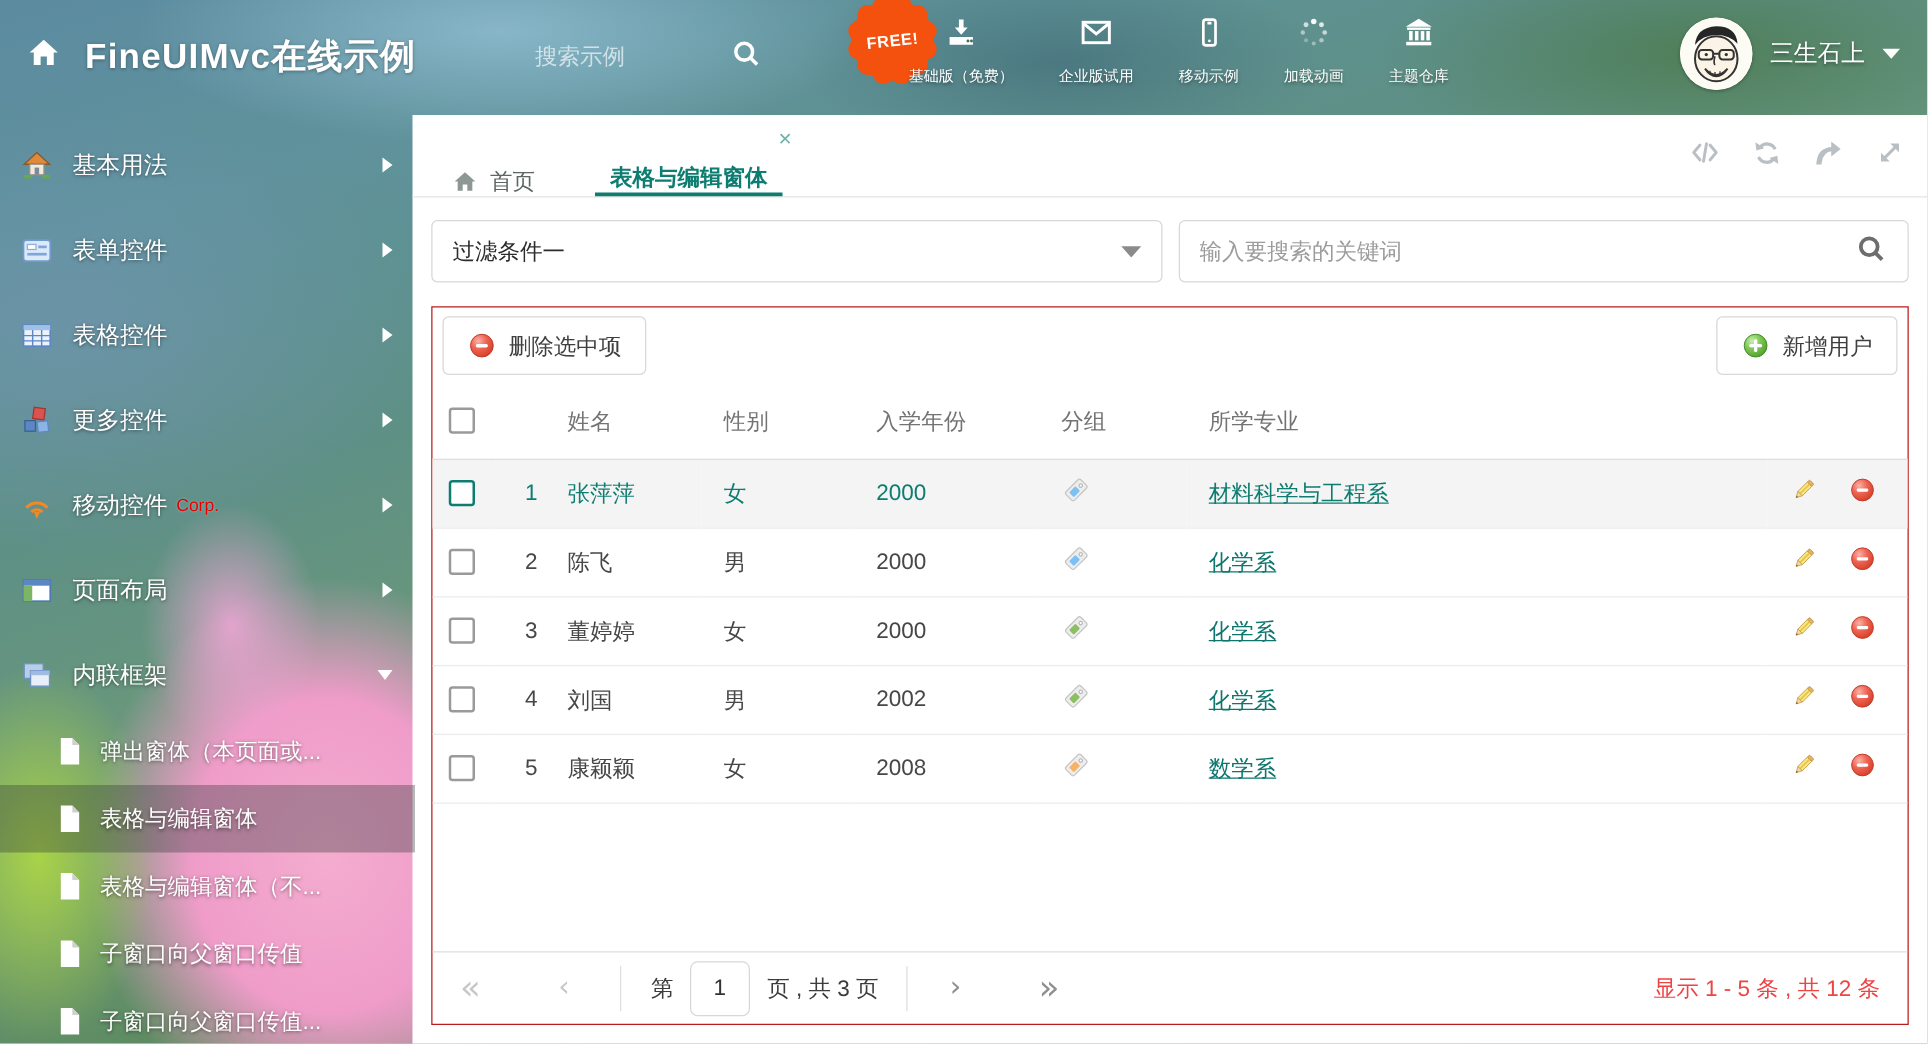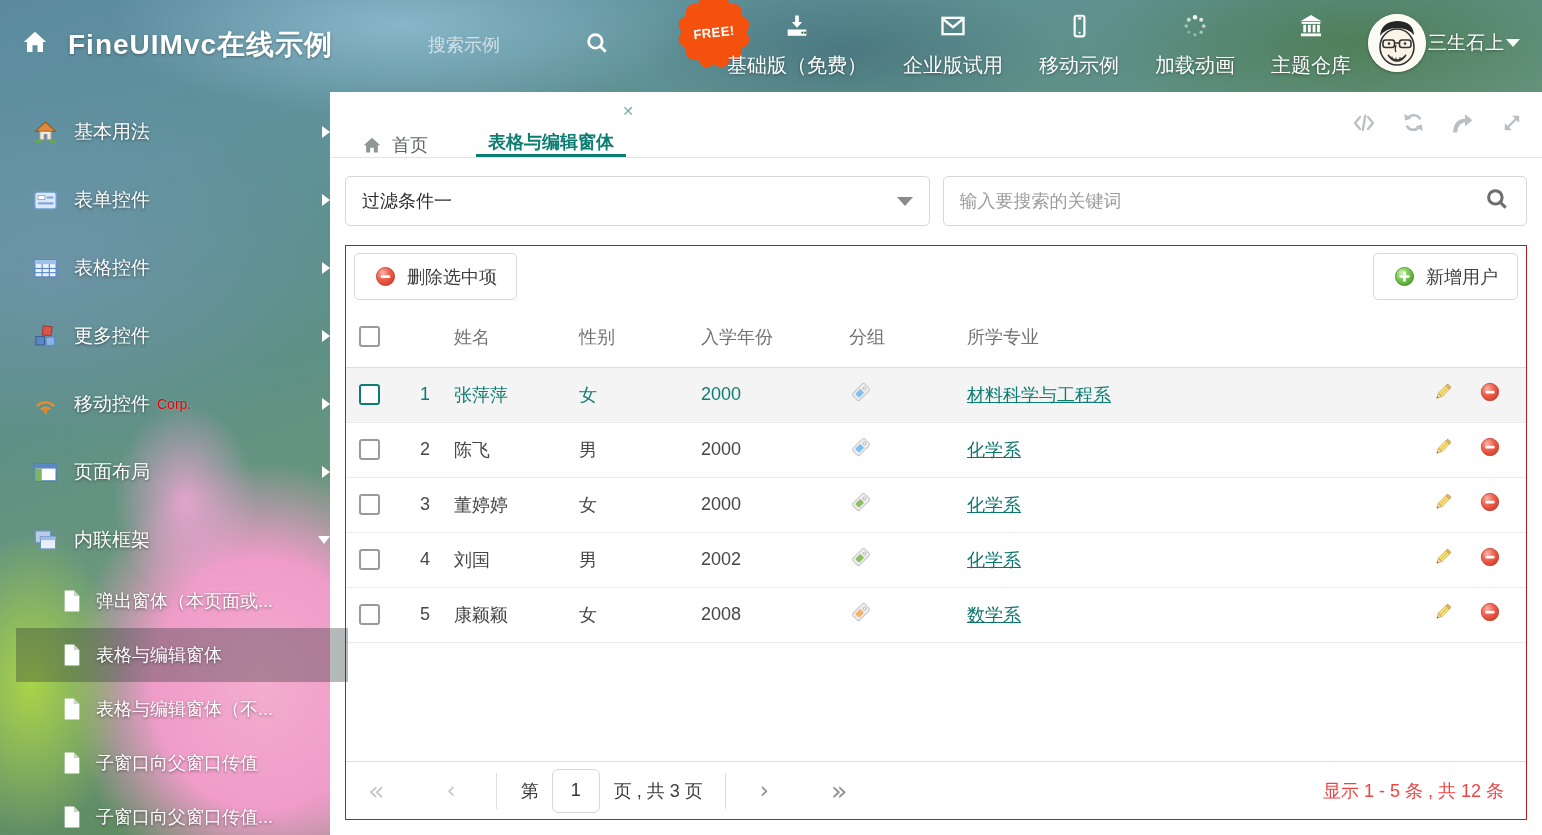--- a/index.html
+++ b/index.html
@@ -34,27 +34,27 @@
   .topsearch input::placeholder { color:rgba(255,255,255,.65); }
   .free-badge { position:absolute; left:686px; top:4px; width:56px; height:56px; }
   .burst { position:absolute; inset:0; background:#f4500e; border-radius:8px; }
   .burst.r1 { transform:rotate(30deg); } .burst.r2 { transform:rotate(60deg); }
   .free-badge span {
     position:absolute; inset:0; display:flex; align-items:center; justify-content:center;
     font-size:13px; font-weight:bold; color:#fff; transform:rotate(-6deg); letter-spacing:.5px;
   }
   .topnav { position:absolute; left:727px; top:12px; display:flex; gap:36px; }
   .topnav .tn-item { display:flex; flex-direction:column; align-items:center; gap:8px; cursor:pointer; }
-  .topnav .tn-item .lbl { font-size:20px; text-shadow:0 1px 3px rgba(0,0,0,.4); white-space:nowrap; }
-  .userbox { position:absolute; right:22px; top:14px; display:flex; align-items:center; gap:2px; cursor:pointer; }
+  .topnav .tn-item .lbl { font-size:12px; text-shadow:0 1px 3px rgba(0,0,0,.4); white-space:nowrap; }
+  .userbox { position:absolute; right:22px; top:14px; display:flex; align-items:center; gap:14px; cursor:pointer; }
   .avatar { width:58px; height:58px; border-radius:50%; background:#fcfcf6; overflow:hidden; box-shadow:0 1px 3px rgba(0,0,0,.3); }
   .username { font-size:19px; text-shadow:0 1px 3px rgba(0,0,0,.4); }
   .caret-down { width:0; height:0; border-left:7px solid transparent; border-right:7px solid transparent; border-top:8px solid #fff; }
   
-  .sidebar { position:absolute; left:16px; top:92px; width:332px; bottom:0; z-index:2; color:#fff; padding-top:6px;text-align:right; }
+  .sidebar { position:absolute; left:0; top:92px; width:332px; bottom:0; z-index:2; color:#fff; padding-top:6px;text-align:right; }
   .side-item { height:68px; display:flex; align-items:center; padding:0 18px 0 16px; cursor:pointer; }
   .side-item .ic { width:27px; height:27px; margin-right:15px; flex:none; }
   .side-item .lbl { font-size:19px; text-shadow:0 1px 3px rgba(0,0,0,.5); }
   .side-item .mini-badge { color:#e80000; font-size:14px; margin-left:7px; text-shadow:0 0 2px rgba(255,255,255,.4); }
   .arr-r { margin-left:auto; width:0; height:0; border-top:6px solid transparent; border-bottom:6px solid transparent; border-left:8px solid #fff; }
   .arr-d { margin-left:auto; width:0; height:0; border-left:6px solid transparent; border-right:6px solid transparent; border-top:8px solid #fff; }
   .sub-item { height:54px; display:flex; align-items:center; padding-left:45px; cursor:pointer; }
   .sub-item .ic { width:22px; height:24px; margin-right:13px; flex:none; }
   .sub-item .lbl { font-size:18px; text-shadow:0 1px 3px rgba(0,0,0,.5); white-space:nowrap; }
   .sub-item.sel { background:rgba(45,55,55,.35); }

